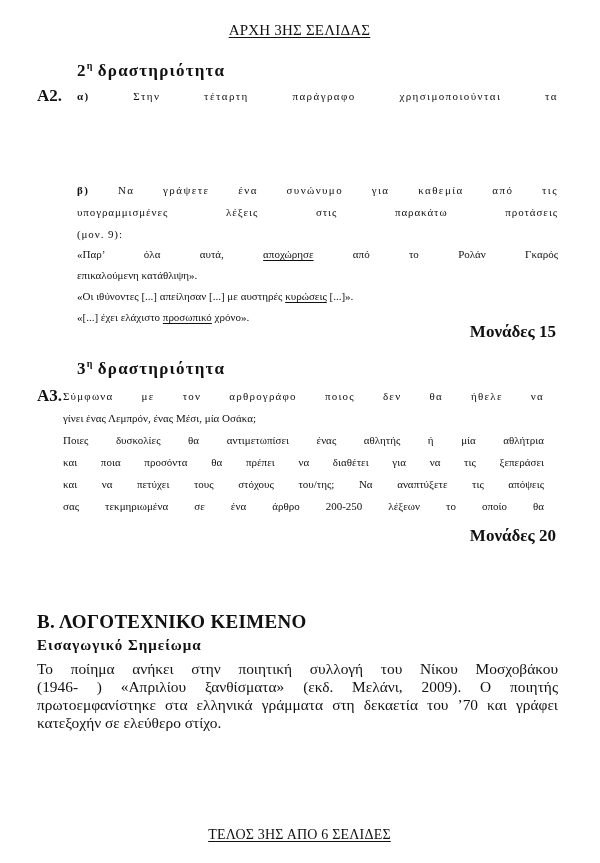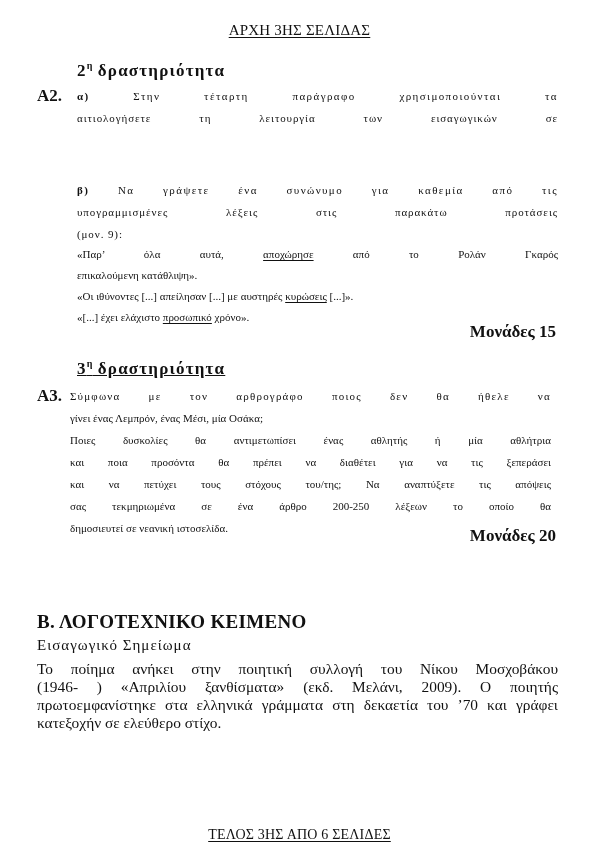--- a/index.html
+++ b/index.html
@@ -10,72 +10,70 @@
   .hdr span { text-decoration:underline; text-underline-offset:2px; }
   .act { font-weight:bold; font-size:17px; letter-spacing:1.2px; }
   .act sup { font-size:10px; letter-spacing:0; vertical-align:7px; }
   .qlabel { font-weight:bold; font-size:17px; }
   .para { font-size:11px; line-height:22px; text-align:justify; text-align-last:left; }
   .para .ls { letter-spacing:1.4px; word-spacing:4px; }
   .b { font-weight:bold; }
   .u { text-decoration:underline; text-underline-offset:2px; }
   .marks { font-weight:bold; font-size:17px; right:44px; text-align:right; }
   .secB { font-weight:bold; font-size:19px; left:37px; letter-spacing:0.3px; }
-  .subB { font-weight:normal; font-size:15px; left:37px; letter-spacing:1px; }
+  .subB { font-weight:bold; font-size:15px; left:37px; letter-spacing:1px; }
   .intro { left:37px; width:521px; font-size:15.4px; line-height:18px; text-align:justify; text-align-last:left; }
   .line { display:block; }
   .just { text-align:justify; text-align-last:justify; }
 </style>
 </head>
 <body>
 
 <div class="abs hdr" style="top:22px;">
   <span>ΑΡΧΗ 3ΗΣ ΣΕΛΙΔΑΣ</span>
 </div>
 
 <div class="abs act" style="left:77px; top:60px;">
   <span>2</span><sup>η</sup><span> δραστηριότητα</span>
 </div>
 
 <div class="abs qlabel" style="left:37px; top:86px;">Α2.</div>
 
 <div class="abs para" style="left:77px; top:85px; width:481px;">
   <span class="line just ls"><span class="b">α)</span><span> Στην τέταρτη παράγραφο χρησιμοποιούνται τα</span></span>
-  <span class="line just" style="letter-spacing:0.9px;">αιτιολογήσετε τη λειτουργία των εισαγωγικών σε</span>
 </div>
 
 <div class="abs para" style="left:77px; top:179px; width:481px;">
   <span class="line just ls"><span class="b">β)</span><span> Να γράψετε ένα συνώνυμο για καθεμία από τις</span></span>
   <span class="line just" style="letter-spacing:0.9px;">υπογραμμισμένες λέξεις στις παρακάτω προτάσεις</span>
   <span class="line" style="letter-spacing:0.9px;">(μον. 9):</span>
 </div>
 
 <div class="abs para" style="left:77px; top:244px; width:481px; line-height:21px;">
   <span class="line just"><span>«Παρ’ όλα αυτά, </span><span class="u">αποχώρησε</span><span> από το Ρολάν Γκαρός</span></span>
   <span class="line"><span>επικαλούμενη κατάθλιψη».</span></span>
   <span class="line"><span>«Οι ιθύνοντες [...] απείλησαν [...] με αυστηρές </span><span class="u">κυρώσεις</span><span> [...]».</span></span>
   <span class="line"><span>«[...] έχει ελάχιστο </span><span class="u">προσωπικό</span><span> χρόνο».</span></span>
 </div>
 
 <div class="abs marks" style="top:322px;">Μονάδες 15</div>
 
-<div class="abs act" style="left:77px; top:358px;text-decoration:underline;">
+<div class="abs act" style="left:77px; top:358px;">
   <span>3</span><sup>η</sup><span> δραστηριότητα</span>
 </div>
 
 <div class="abs qlabel" style="left:37px; top:386px;">Α3.</div>
 
-<div class="abs para" style="left:70px; top:385px; width:481px;">
+<div class="abs para" style="left:63px; top:385px; width:481px;">
   <span class="line just" style="letter-spacing:1.2px;">Σύμφωνα με τον αρθρογράφο ποιος δεν θα ήθελε να</span>
   <span class="line">γίνει ένας Λεμπρόν, ένας Μέσι, μία Οσάκα;</span>
   <span class="line just">Ποιες δυσκολίες θα αντιμετωπίσει ένας αθλητής ή μία αθλήτρια</span>
   <span class="line just">και ποια προσόντα θα πρέπει να διαθέτει για να τις ξεπεράσει</span>
   <span class="line just">και να πετύχει τους στόχους του/της; Να αναπτύξετε τις απόψεις</span>
   <span class="line just">σας τεκμηριωμένα σε ένα άρθρο 200-250 λέξεων το οποίο θα</span>
-  <span class="line">δημοσιευτεί σε νεανική ιστοσελίδα.</span>
 </div>
 
 <div class="abs marks" style="top:526px;">Μονάδες 20</div>
 
 <div class="abs secB" style="top:611px;">Β. ΛΟΓΟΤΕΧΝΙΚΟ ΚΕΙΜΕΝΟ</div>
 <div class="abs subB" style="top:637px;">Εισαγωγικό Σημείωμα</div>
 
 <div class="abs intro" style="top:660px;">
   <span class="line just">Το ποίημα ανήκει στην ποιητική συλλογή του Νίκου Μοσχοβάκου</span>
   <span class="line just">(1946- ) «Απριλίου ξανθίσματα» (εκδ. Μελάνι, 2009). Ο ποιητής</span>

